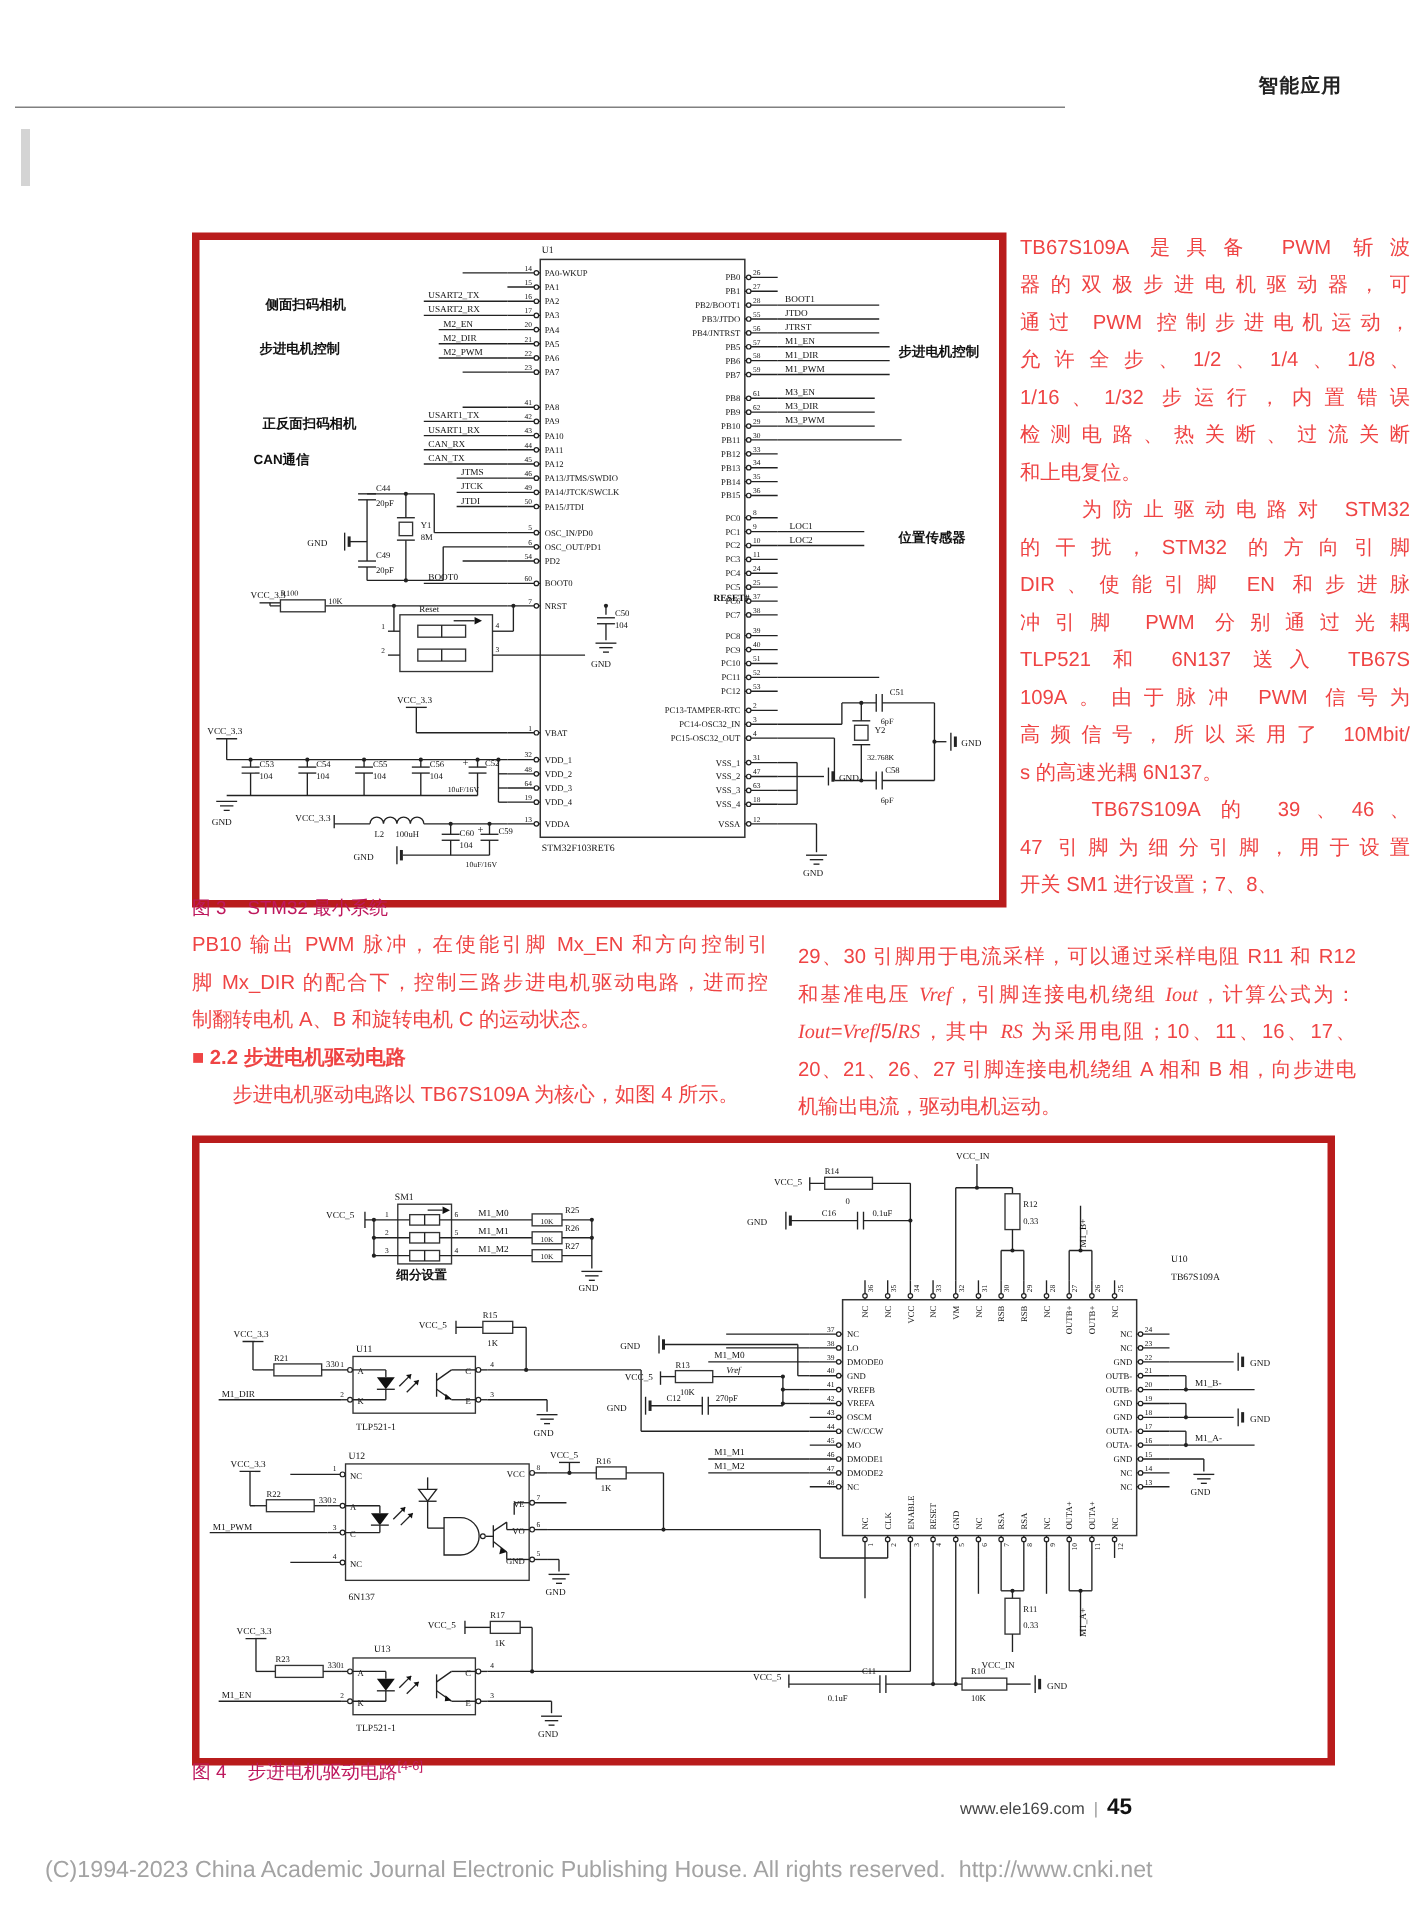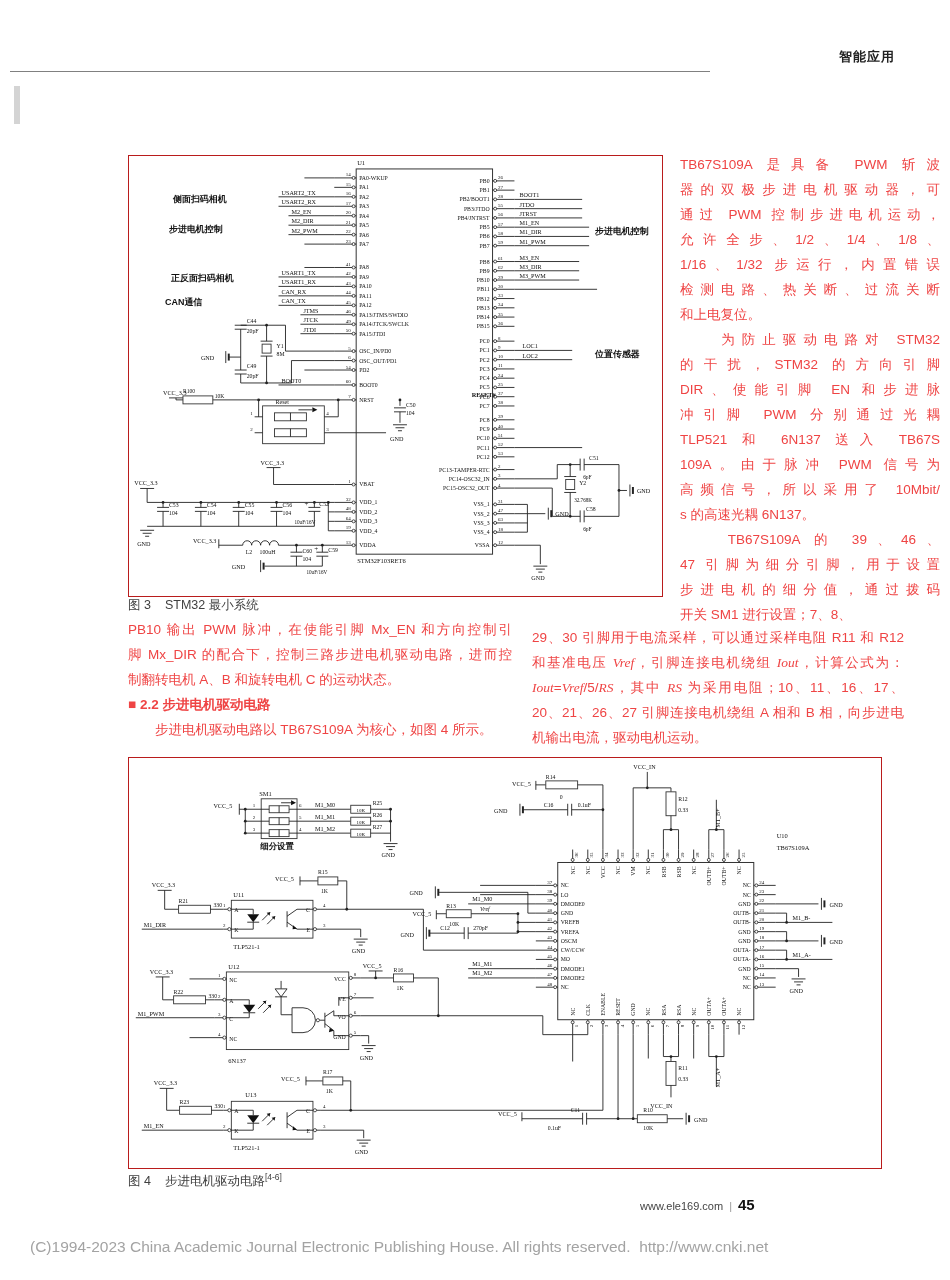--- a/index.html
+++ b/index.html
@@ -1,25 +1,25 @@
 <!DOCTYPE html>
 <html><head>
 <meta charset="utf-8">
 <style>
   html,body{margin:0;padding:0;background:#ffffff;}
   .page{position:relative;width:950px;height:1280px;background:#ffffff;overflow:hidden;
         font-family:"Liberation Sans",sans-serif;color:#1a1a1a;}
   .hdr{position:absolute;top:48px;right:55px;font-size:13px;font-weight:bold;color:#222;letter-spacing:1px;}
   .hdr-rule{position:absolute;top:71px;left:10px;width:700px;height:1px;background:#808080;}
   .margin-tick{position:absolute;top:86px;left:14px;width:6px;height:38px;background:#d4d4d4;}
-  .fig{position:absolute;border:1px solid #b91c1c;background:#fff;}
+  .fig{position:absolute;border:5px solid #b91c1c;background:#fff;}
   .fig3{left:128px;top:155px;width:533px;height:440px;}
   .fig4{left:128px;top:757px;width:752px;height:410px;}
   .fig svg{position:absolute;left:0;top:0;}
-  .cap{position:absolute;font-size:12.5px;color:#404040;}
+  .cap{position:absolute;font-size:12.5px;color:#be185d;}
   .cap3{left:128px;top:597px;}
   .cap4{left:128px;top:1172px;}
   .cap .cap-t{margin-left:14px;}
   .cap sup{font-size:8.5px;}
   .txt{position:absolute;font-size:13.5px;color:#ef4444;}
   .txt .ln{height:25px;line-height:25px;text-align:justify;text-align-last:justify;overflow:hidden;}
   .txt .ln.end{text-align-last:left;}
   .txt .ln.bold{font-weight:bold;text-align-last:left;}
   .it{font-style:italic;font-family:"Liberation Serif",serif;}
   #col-left{left:128px;top:617px;width:384px;}
@@ -578,21 +578,20 @@
       <div class="ln"><span>　　为防止驱动电路对 STM32</span></div>
       <div class="ln"><span>的干扰，STM32 的方向引脚</span></div>
       <div class="ln"><span>DIR、使能引脚 EN 和步进脉</span></div>
       <div class="ln"><span>冲引脚 PWM 分别通过光耦</span></div>
       <div class="ln"><span>TLP521 和 6N137 送入 TB67S</span></div>
       <div class="ln"><span>109A。由于脉冲 PWM 信号为</span></div>
       <div class="ln"><span>高频信号，所以采用了 10Mbit/</span></div>
       <div class="ln end"><span>s 的高速光耦 6N137。</span></div>
       <div class="ln"><span>　　TB67S109A 的 39、46、</span></div>
       <div class="ln"><span>47 引脚为细分引脚，用于设置</span></div>
-      <div class="ln"><span>步进电机的细分值，通过拨码</span></div>
       <div class="ln end"><span>开关 SM1 进行设置；7、8、</span></div>
     </div>
   <div id="col-wide" class="txt">
       <div class="ln"><span>29、30 引脚用于电流采样，可以通过采样电阻 R11 和 R12</span></div>
       <div class="ln"><span>和基准电压 </span><span class="it">Vref</span><span>，引脚连接电机绕组 </span><span class="it">Iout</span><span>，计算公式为：</span></div>
       <div class="ln"><span class="it">Iout</span><span>=</span><span class="it">Vref</span><span>/5/</span><span class="it">RS</span><span>，其中 </span><span class="it">RS</span><span> 为采用电阻；10、11、16、17、</span></div>
       <div class="ln"><span>20、21、26、27 引脚连接电机绕组 A 相和 B 相，向步进电</span></div>
       <div class="ln end"><span>机输出电流，驱动电机运动。</span></div>
     </div>
 

